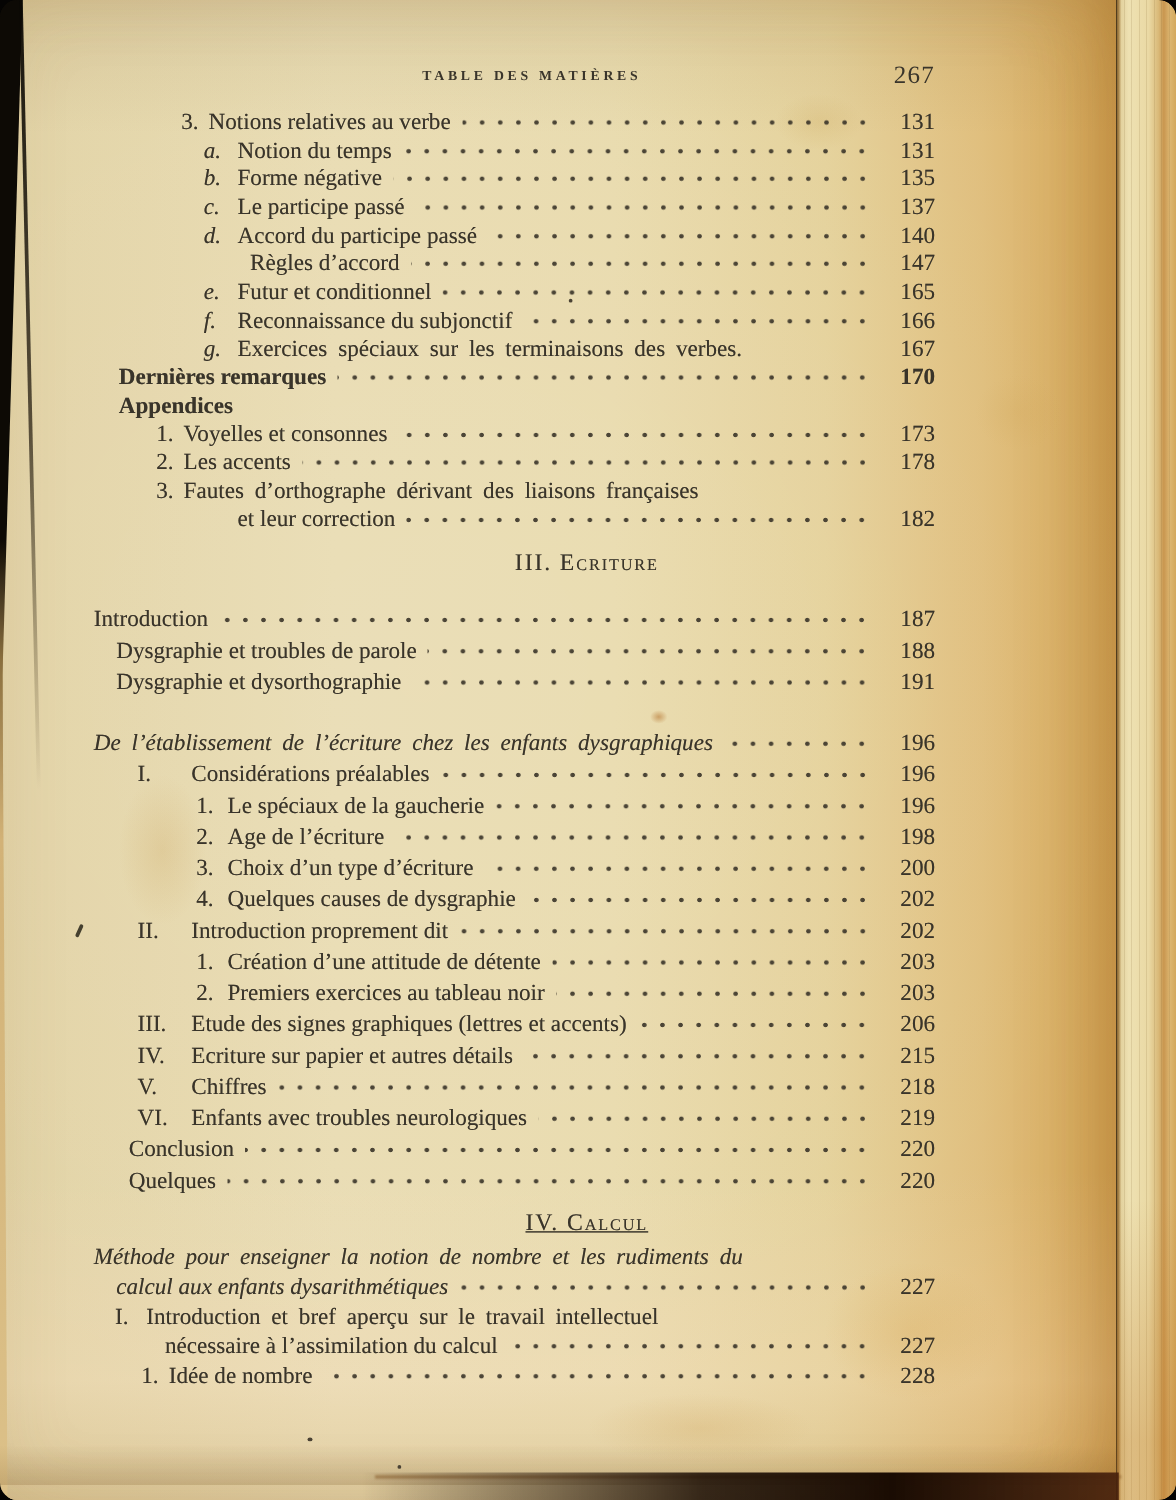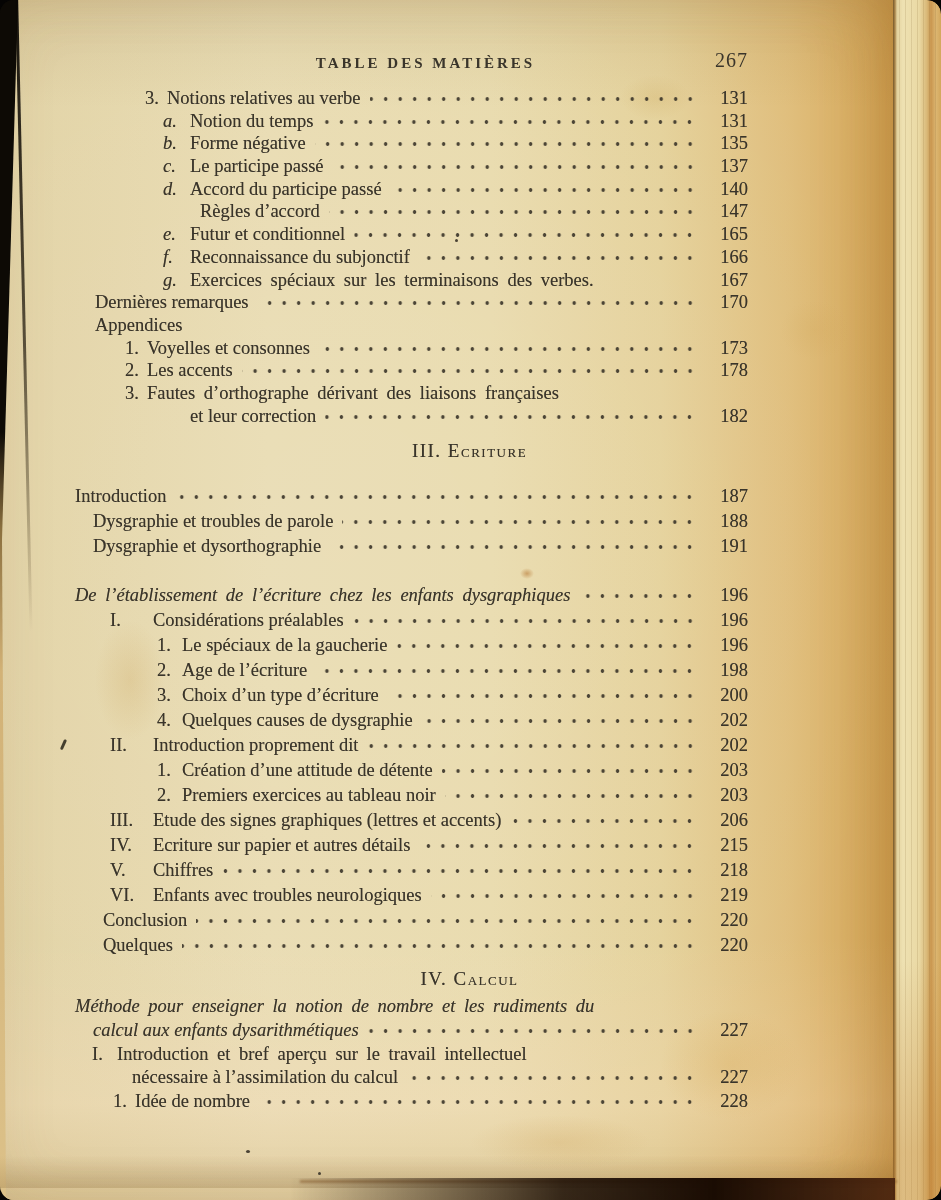--- a/index.html
+++ b/index.html
@@ -43,41 +43,41 @@
   .st6{left:470px;top:1115px;width:180px;height:55px;background:radial-gradient(closest-side,rgba(200,150,70,.20),rgba(200,150,70,0));}
   .speck{position:absolute;background:#4a4234;border-radius:50%;}
   .sp1{left:455px;top:239px;width:3px;height:3px;}
   .sp2{left:246px;top:1150px;width:4px;height:3px;}
   .sp3{left:318px;top:1172px;width:3px;height:3px;}
   .pen-tick{position:absolute;left:62px;top:739px;width:2.5px;height:11px;background:#45402f;
       transform:rotate(24deg);border-radius:2px;}
   
   .pagehead{position:absolute;top:52px;left:75px;right:193px;height:28px;color:#3a352b;}
   .ph-title{position:absolute;left:50%;top:3px;transform:translateX(calc(-50% + 14px));
-      font-size:15px;font-weight:700;letter-spacing:3px;white-space:nowrap;text-align:right;}
+      font-size:11px;font-weight:700;letter-spacing:3px;white-space:nowrap;text-align:right;}
   .ph-num{position:absolute;right:0;top:-3px;font-size:20px;letter-spacing:1px;}
   .toc{position:absolute;top:88px;left:75px;right:193px;color:#39342a;font-size:18.5px;
       text-shadow:0 0 .5px rgba(57,52,42,.5);}
   .row{display:flex;align-items:baseline;white-space:nowrap;}
   .sec-0 .row{height:22.7px;}
   .sec-1 .row{height:25px;}
   .sec-2 .row{height:23.6px;}
   .shead{text-align:center;transform:translateX(58px);font-variant:small-caps;
       font-size:19px;letter-spacing:1.5px;margin:12px 0 10px;}
-  .sec-2 .shead{margin:8px 0 6px;}
+  .sec-2 .shead{margin:8px 0 6px;text-decoration:underline;}
   .it{font-style:italic;}
   .just .tx{word-spacing:4px;}
   .mk{display:inline-block;flex:0 0 auto;}
   .a-l2a .mk,.a-l2b .mk{margin-right:8px;}
   .a-l3 .mk{width:27px;}
   .b-rom .mk{width:43px;}
   .b-sub .mk{width:25px;}
   .c-rom .mk{width:25px;}
   .c-sub .mk{width:22px;}
-  .a-l1{padding-left:20px;}  .a-l2a{padding-left:70px;} .a-l2b{padding-left:50px;}
+  .a-l1{padding-left:20px;font-weight:bold;}  .a-l2a{padding-left:70px;} .a-l2b{padding-left:50px;}
   .a-l3{padding-left:88px;}  .a-l4{padding-left:125px;} .a-wrap{padding-left:115px;}
   .b-l0{padding-left:0;margin-top:24px;}     .b-l1{padding-left:18px;}  .b-rom{padding-left:35px;}
   .b-sub{padding-left:82px;} .b-concl{padding-left:28px;}
   .c-l0{padding-left:0;justify-content:flex-end;}     .c-wrap1{padding-left:18px;} .c-rom{padding-left:17px;}
   .c-wrap2{padding-left:57px;} .c-sub{padding-left:38px;}
   .tx{flex:0 0 auto;}
   .ld{flex:1 1 auto;height:8px;margin:0 5px 0 9px;
       background-image:radial-gradient(circle, rgba(62,56,44,.92) 1.5px, rgba(62,56,44,0) 2.1px);
       background-size:14.5px 8px;background-repeat:repeat-x;background-position:right 2px bottom 1px;}
   .sp{flex:1 1 auto;}

